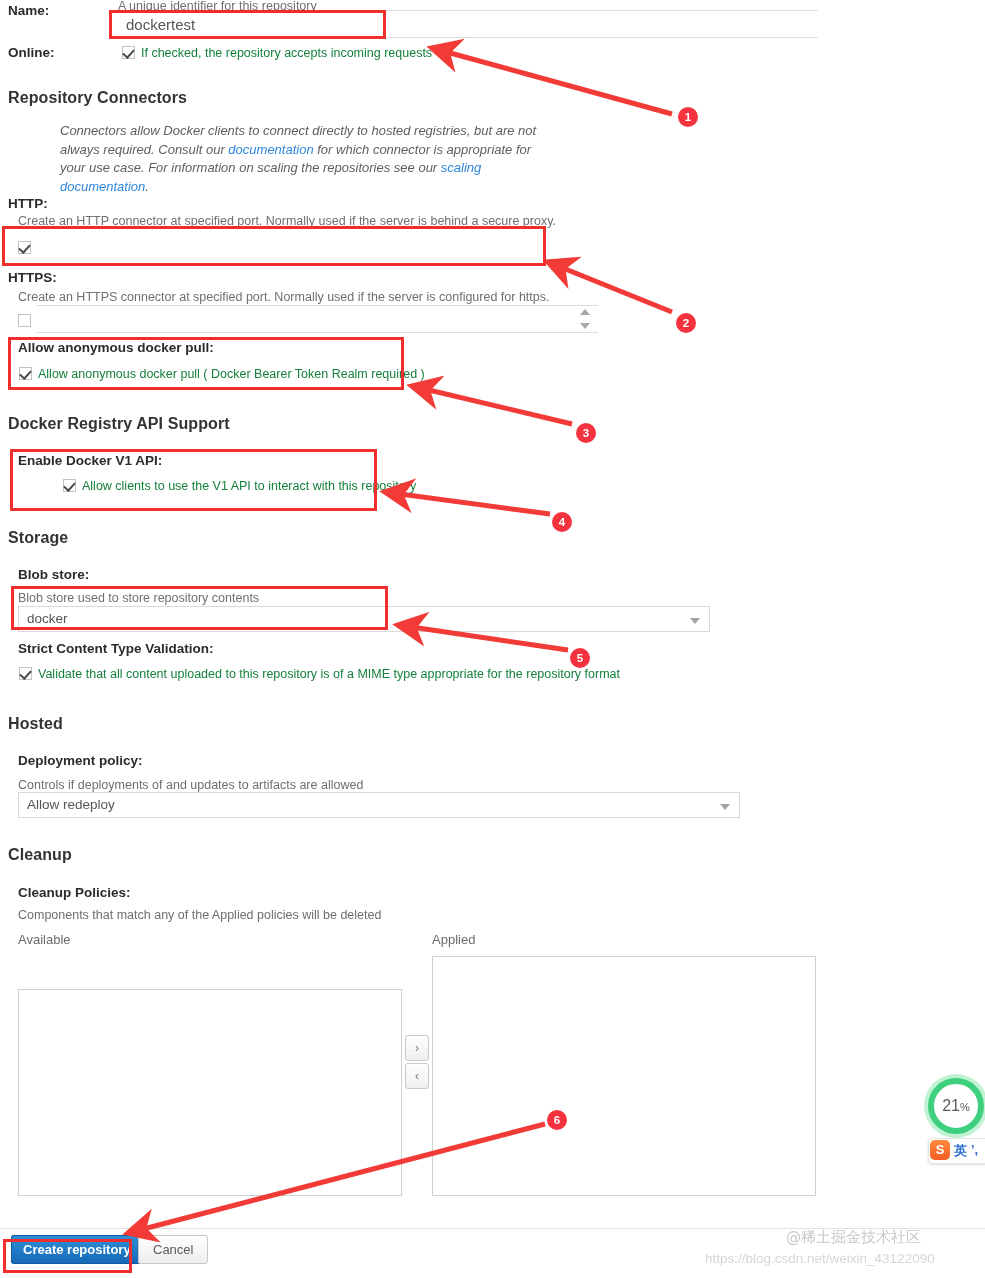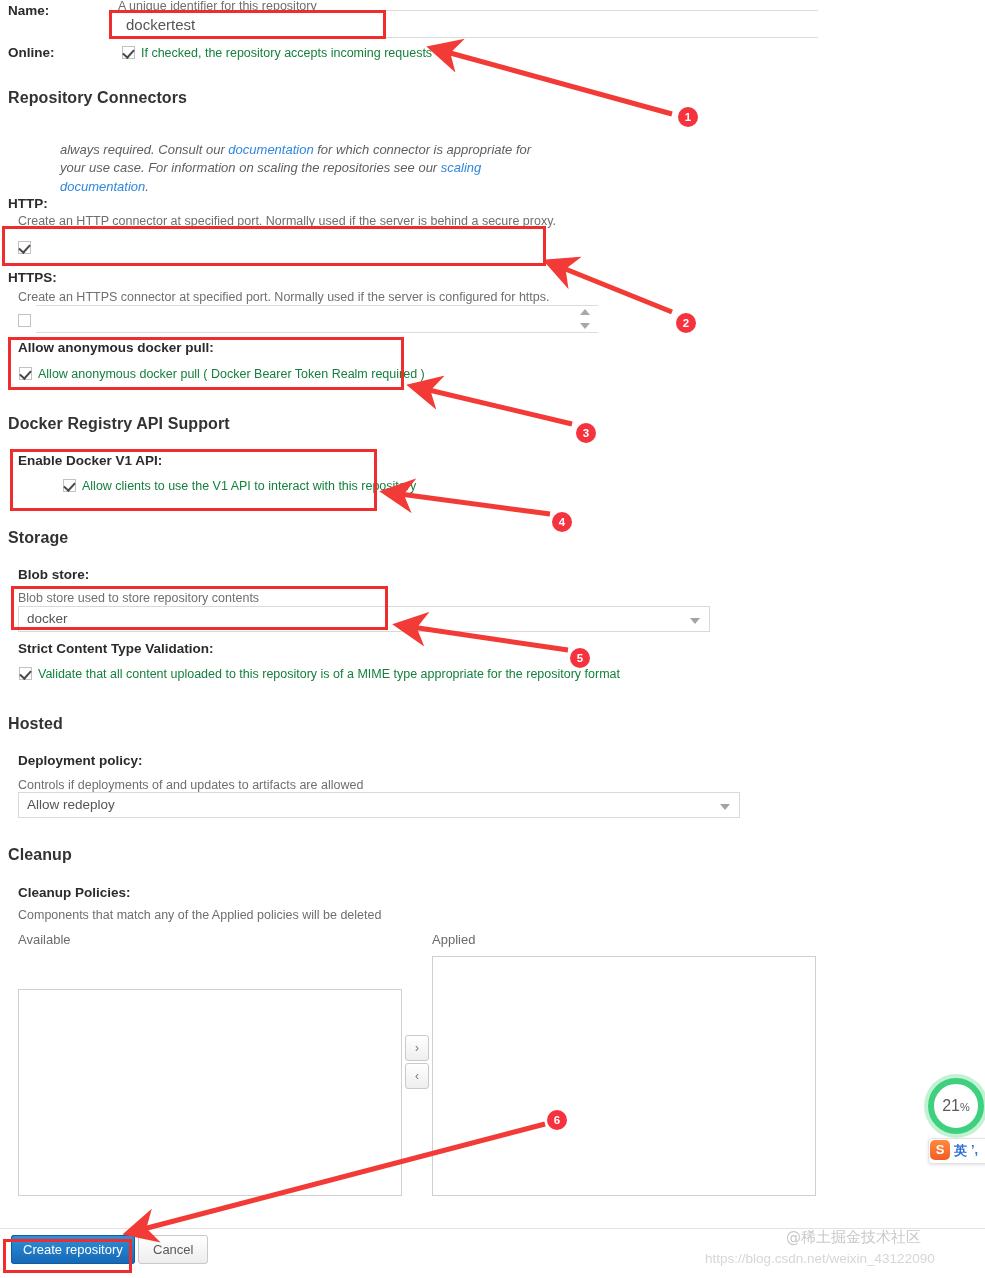--- a/index.html
+++ b/index.html
@@ -115,21 +115,21 @@
     width:24px;height:26px; border:1px solid #c9c9c9; border-radius:3px;
     background: linear-gradient(#ffffff,#eeeeee);
     font-size:12px; color:#777; text-align:center; line-height:24px;
   }
 
   
   .btn-primary {
     background: linear-gradient(#2f8fd8,#1669b6);
     border:1px solid #115c9e;
     border-radius:3px;
-    color:#fff; font-weight:normal; font-size:13px;
+    color:#fff; font-weight:bold; font-size:13px;
     padding: 6px 11px; white-space:nowrap;
   }
   .btn-secondary {
     background: linear-gradient(#ffffff,#ededed);
     border:1px solid #c9c9c9;
     border-radius:3px;
     color:#5a5a5a; font-size:13px;
     padding: 6px 14px; white-space:nowrap;
   }
   .hr { position:absolute; left:0; width:985px; height:1px; background:#e2e2e2; }
@@ -197,21 +197,21 @@
     <span class="cbline">
       <span class="cb checked"></span><span>If checked, the repository accepts incoming requests</span>
     </span>
   </div>
 
   <div class="row" style="left:8px; top:89px;">
     <span class="sec-title">Repository Connectors</span>
   </div>
 
   <div class="row italic-para" style="left:60px; top:122px; width:500px;">
-    <br>
+    <span>Connectors allow Docker clients to connect directly to hosted registries, but are not</span><br>
     <span>always required. Consult our </span><a class="link" href="#">documentation</a><span> for which connector is appropriate for</span><br>
     <span>your use case. For information on scaling the repositories see our </span><a class="link" href="#">scaling</a><br>
     <a class="link" href="#">documentation</a><span>.</span>
   </div>
 
   <div class="row" style="left:8px; top:196px;">
     <span class="field-label">HTTP:</span>
   </div>
   <div class="row" style="left:18px; top:213px;">
     <span class="helper">Create an HTTP connector at specified port. Normally used if the server is behind a secure proxy.</span>

